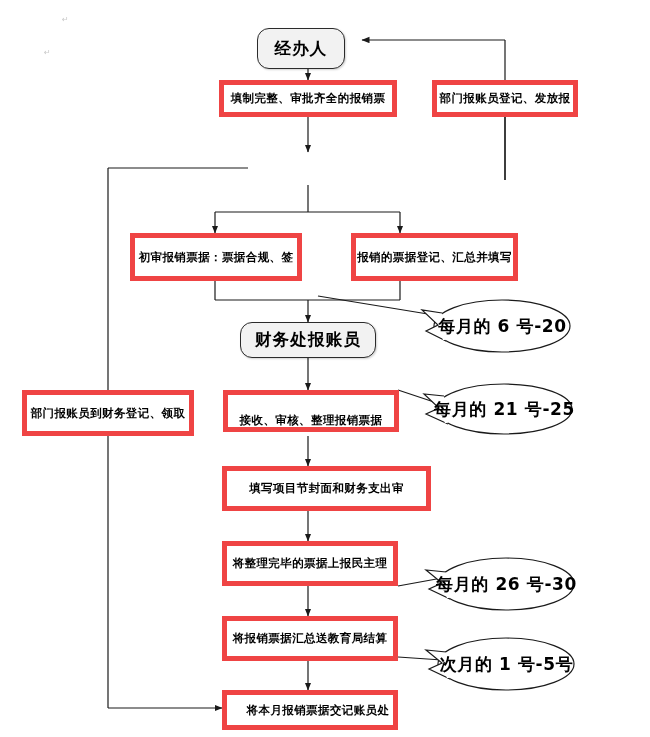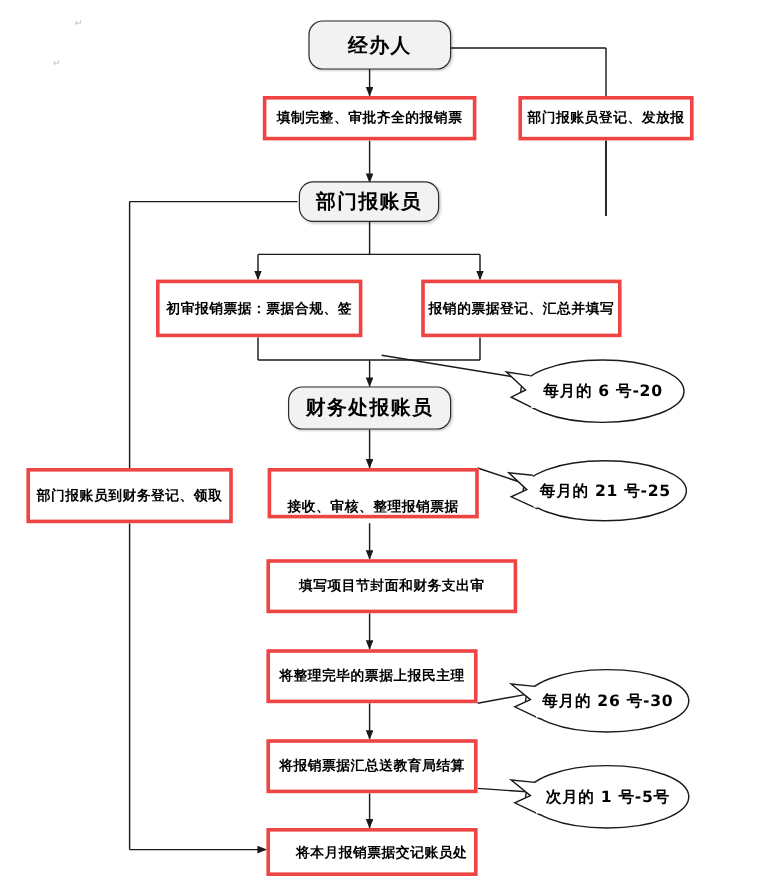--- a/index.html
+++ b/index.html
@@ -29,21 +29,21 @@
     box-sizing: border-box;
     display: flex;
     align-items: center;
     justify-content: center;
     text-align: center;
     color: #000000;
     z-index: 3;
   }
   
   .rect {
-    border: 3px solid #ef4444;
+    border: 5px solid #ef4444;
     background: #ffffff;
     font-size: 11.5px;
     letter-spacing: 0.4px;
     line-height: 1.25;
     font-weight: 600;
   }
   
   .round {
     border: 1.3px solid #2b2b2b;
     border-radius: 12px;
@@ -60,21 +60,21 @@
   }
   .callout .ctext {
     position: absolute;
     left: 0;
     top: 0;
     width: 100%;
     height: 100%;
     display: flex;
     align-items: center;
     justify-content: center;
-    font-size: 13px;
+    font-size: 17px;
     font-weight: 700;
     letter-spacing: 0.6px;
     color: #000;
     padding-left: 10px;
     box-sizing: border-box;
   }
   .callout svg {
     display: block;
   }
   .artifact {
@@ -137,27 +137,24 @@
       <line x1="505" y1="40" x2="505" y2="180"></line>
       <line x1="505" y1="40" x2="362" y2="40" marker-end="url(#arrow)"></line>
 
       <line x1="318" y1="296" x2="440" y2="316"></line>
       <line x1="398" y1="390" x2="440" y2="404"></line>
       <line x1="398" y1="586" x2="442" y2="578"></line>
       <line x1="398" y1="657" x2="442" y2="660"></line>
     </g>
   </svg>
 
-  <div class="node round" style="left:257px; top:17px; width:119px; height:41px;">
+  <div class="node round" style="left:257px; top:28px; width:88px; height:41px;">
     <span>经办人</span>
   </div>
 
-  <div class="node round" style="left:249px; top:151px; width:117px; height:34px;">
-    <span>部门报账员</span>
-  </div>
 
   <div class="node round" style="left:240px; top:322px; width:136px; height:36px;">
     <span>财务处报账员</span>
   </div>
 
   <div class="node rect" style="left:219px; top:80px; width:178px; height:37px;">
     <span>填制完整、审批齐全的报销票</span>
   </div>
 
   <div class="node rect" style="left:432px; top:80px; width:146px; height:37px;">

